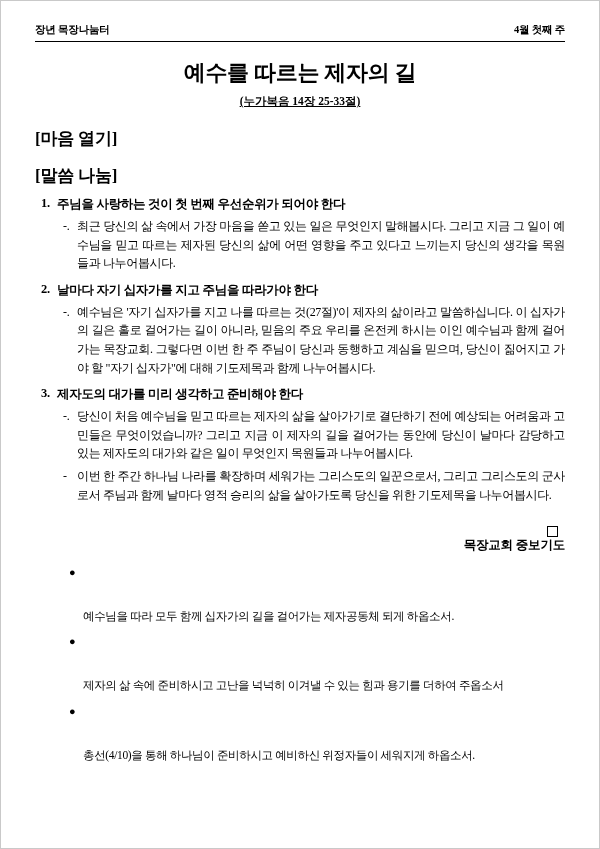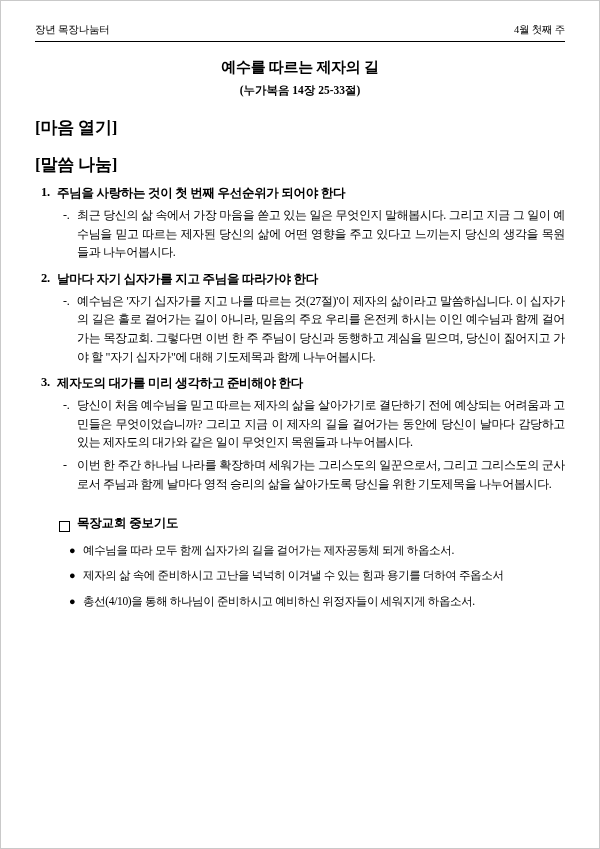--- a/index.html
+++ b/index.html
@@ -21,42 +21,43 @@
     padding: 22px 34px 20px 34px;
     position: relative;
     border: 1px solid #c9c9c9;
   }
   
   .header {
     display: flex;
     justify-content: space-between;
     align-items: baseline;
     font-size: 10.5px;
-    font-weight: normal;
+    font-weight: bold;
     letter-spacing: -0.2px;
     padding-bottom: 4px;
     gap: 35px;
   }
   .header-rule {
     border-bottom: 1.6px solid #000;
     margin-bottom: 16px;
   }
   
   .doc-title {
     text-align: center;
-    font-size: 15px;
+    font-size: 22px;
     font-weight: bold;
     letter-spacing: -0.3px;
     margin: 12px 0 6px 0;
   }
   .doc-subtitle {
     text-align: center;
     font-size: 11.5px;
     font-weight: bold;
     margin-bottom: 18px;
+    text-decoration: underline;
   }
   
   .section-head {
     font-size: 17px;
     font-weight: bold;
     margin: 14px 0 6px 0;
     letter-spacing: -0.2px;
   }
   .plain-line {
     font-size: 12px;
@@ -100,20 +101,21 @@
     line-height: 1.55;
   }
   
   .prayer-head {
     font-size: 12.5px;
     font-weight: bold;
     margin: 22px 0 10px 24px;
     letter-spacing: -0.2px;
     display: flex;
     align-items: flex-end;
+    flex-direction: column;
   }
   .prayer-head .box {
     display: inline-block;
     width: 9px;
     height: 9px;
     border: 1.3px solid #000;
     margin-right: 7px;
   }
   .bullet-item {
     display: flex;
@@ -122,20 +124,21 @@
     letter-spacing: -0.35px;
     line-height: 1.5;
   }
   .bullet-item .dot {
     flex: 0 0 14px;
     font-size: 11px;
     line-height: 1.5;
   }
   .bullet-item .body {
     flex: 1;
+    margin-top: 44px;
   }
 </style>
 </head>
 <body>
 
 <div class="page">
 
   <div class="header">
     <span>장년 목장나눔터</span>
     <span>4월 첫째 주</span>

